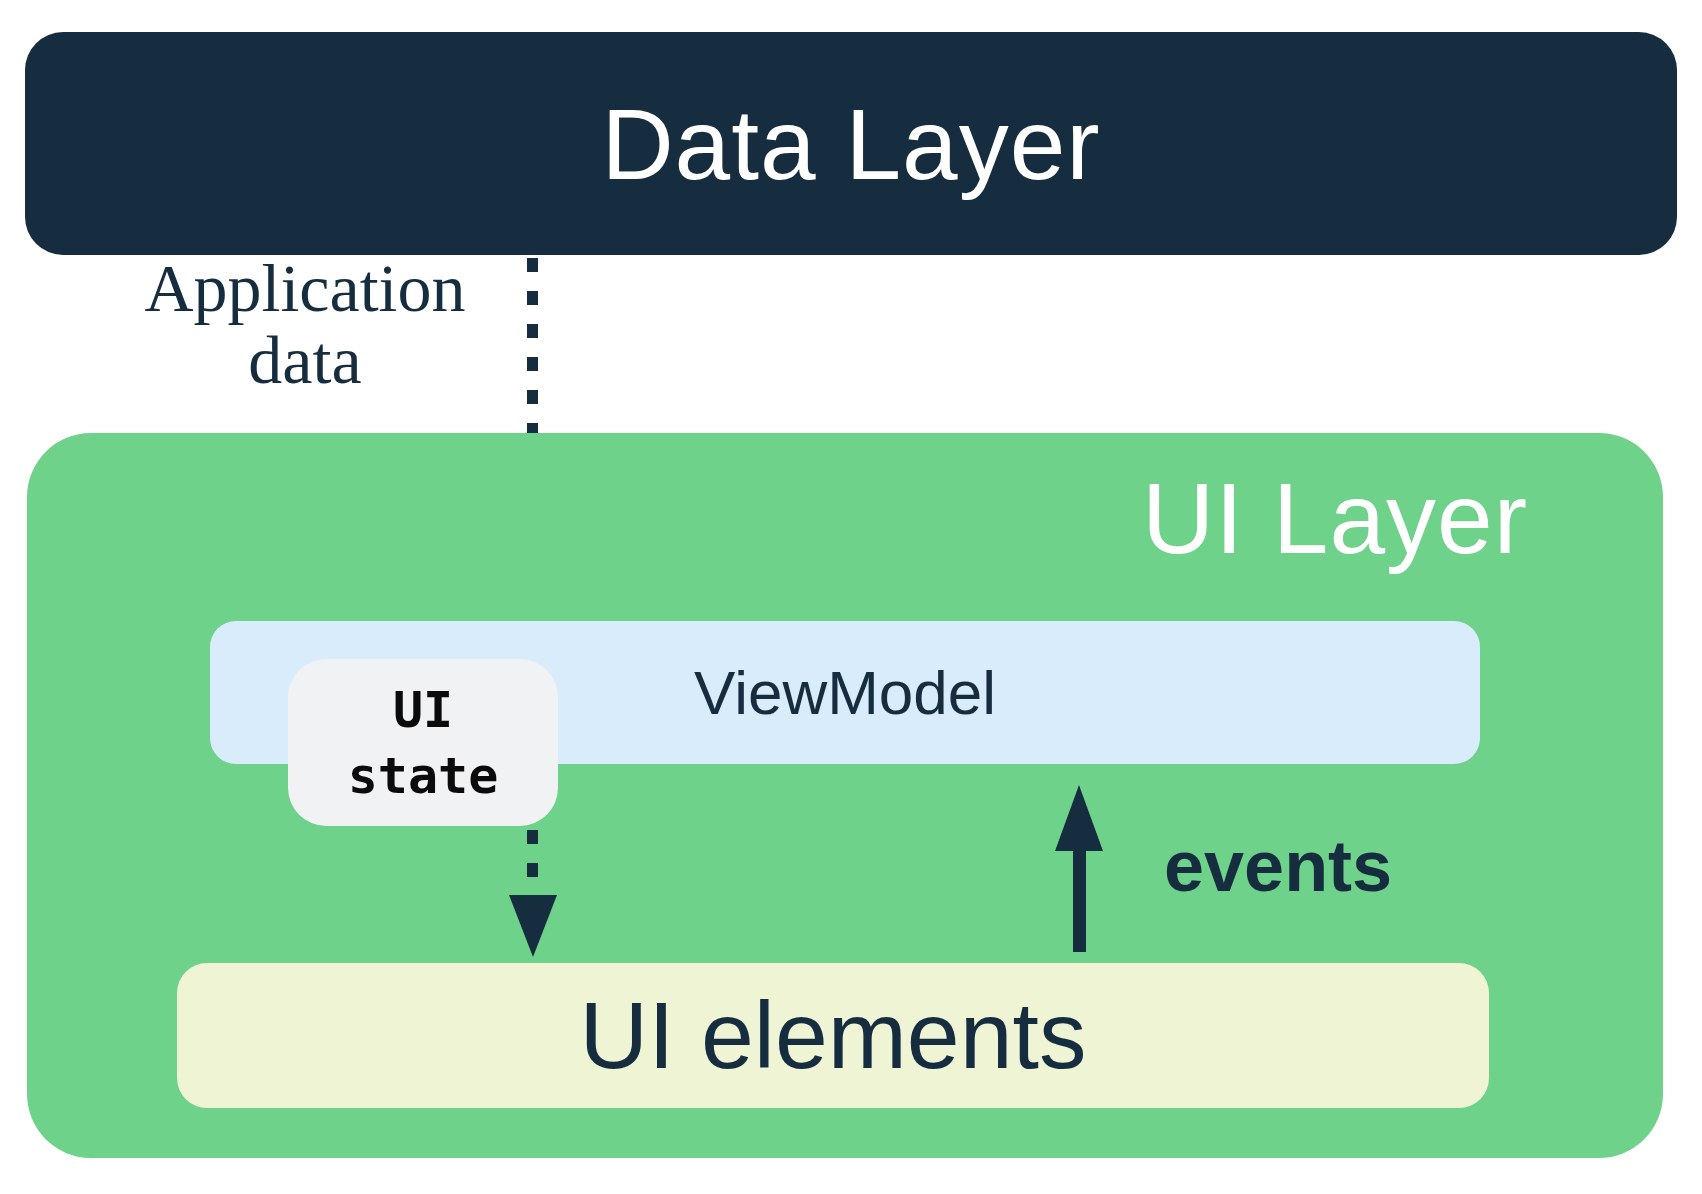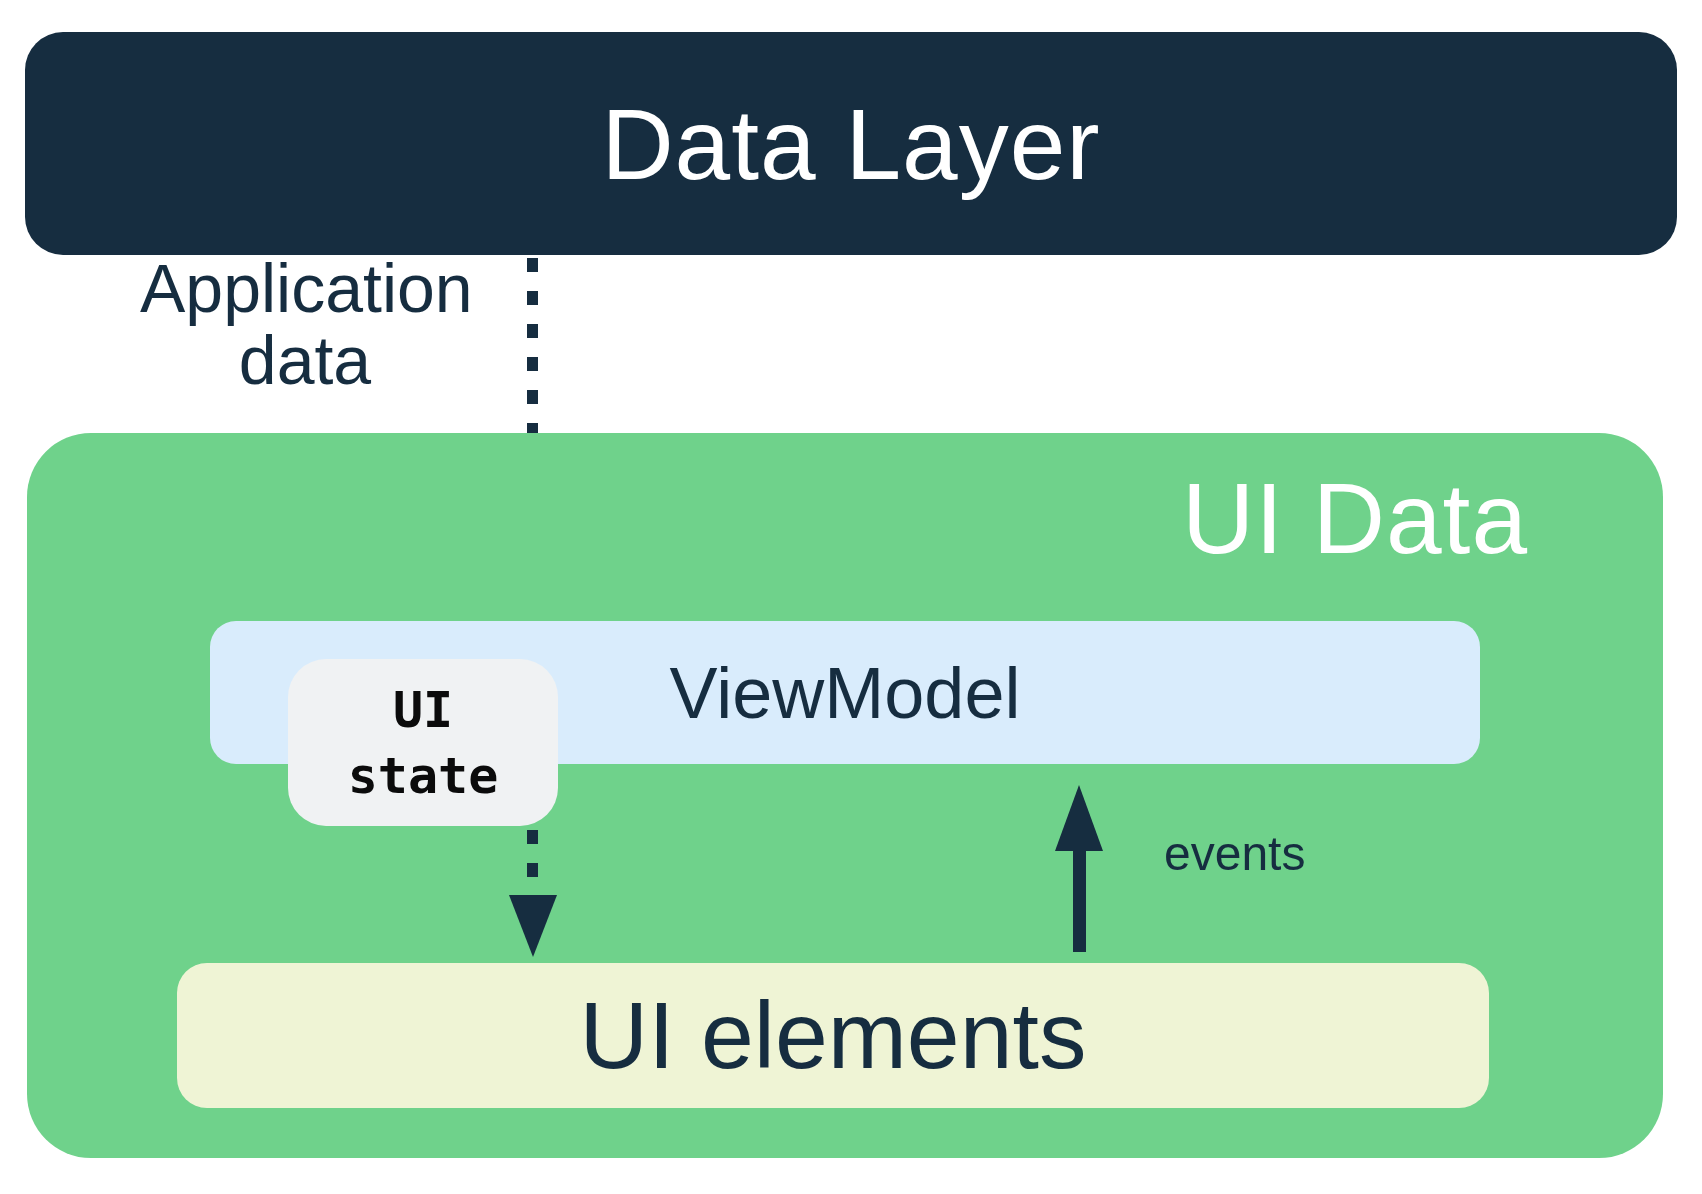--- a/index.html
+++ b/index.html
@@ -17,35 +17,35 @@
     font-family:"Liberation Sans",sans-serif;overflow:hidden;
   }
   .box{position:absolute;display:flex;align-items:center;justify-content:center;}
   .data-layer{
     left:25px;top:24px;width:1652px;height:223px;
     background:var(--navy);border-radius:38px;margin-top:8px;
   }
   .data-layer-label{color:var(--white);font-size:100px;line-height:1;letter-spacing:1px;}
   .app-data-label{
     position:absolute;left:140px;top:252px;width:330px;
-    color:var(--navy);font-size:68px;line-height:72px;text-align:center;white-space:pre-line;
+    color:var(--navy);font-size:68px;line-height:72px;text-align:center;white-space:pre-line;font-family:Liberation Serif, serif;
   }
   .ui-layer{
     left:27px;top:433px;width:1636px;height:725px;
     background:var(--green);border-radius:64px;
   }
   .ui-layer-label{
     position:absolute;right:174px;top:468px;
     color:var(--white);font-size:100px;line-height:1;letter-spacing:1px;
   }
   .viewmodel{
     left:210px;top:621px;width:1270px;height:143px;
     background:var(--lightblue);border-radius:26px;
   }
-  .viewmodel-label{color:var(--navy);font-size:72px;line-height:1;}
+  .viewmodel-label{color:var(--navy);font-size:62px;line-height:1;}
   .ui-state{
     left:288px;top:659px;width:270px;height:167px;
     background:var(--gray);border-radius:38px;
   }
   .ui-state-label{
     color:var(--black);font-family:"DejaVu Sans Mono","Liberation Mono",monospace;
     font-weight:bold;font-size:50px;line-height:66px;text-align:center;white-space:pre-line;
   }
   .ui-elements{
     left:177px;top:963px;width:1312px;height:145px;
@@ -66,41 +66,41 @@
   .arrow-down-1{left:509px;top:556px;}
   .arrow-down-2{left:509px;top:895px;border-top-width:62px;}
   .events-shaft{position:absolute;left:1073px;top:850px;width:13px;height:102px;background:var(--navy);}
   .arrow-up{
     position:absolute;left:1055px;top:785px;width:0;height:0;
     border-left:24px solid transparent;border-right:24px solid transparent;
     border-bottom:66px solid var(--navy);
   }
   .events-label{
     position:absolute;left:1164px;top:830px;
-    color:var(--navy);font-size:48px;line-height:1;
+    color:var(--navy);font-size:72px;line-height:1;font-weight:bold;
   }
 </style>
 </head>
 <body>
 
 <div class="canvas">
 
   <div class="box data-layer">
     <span class="data-layer-label">Data Layer</span>
   </div>
 
   <div class="app-data-label">Application
 data</div>
 
   <div class="dotted dotted-top"></div>
   <div class="arrow-down arrow-down-1"></div>
 
   <div class="box ui-layer"></div>
 
-  <div class="ui-layer-label">UI Data</div>
+  <div class="ui-layer-label">UI Layer</div>
 
   <div class="box viewmodel">
     <span class="viewmodel-label">ViewModel</span>
   </div>
 
   <div class="box ui-state">
     <span class="ui-state-label">UI
 state</span>
   </div>
 

